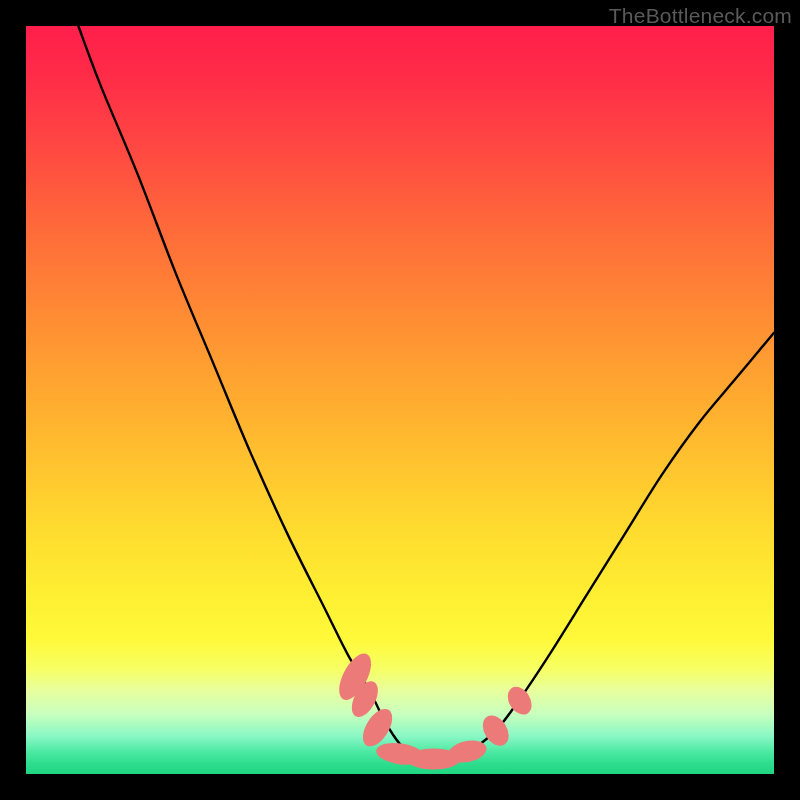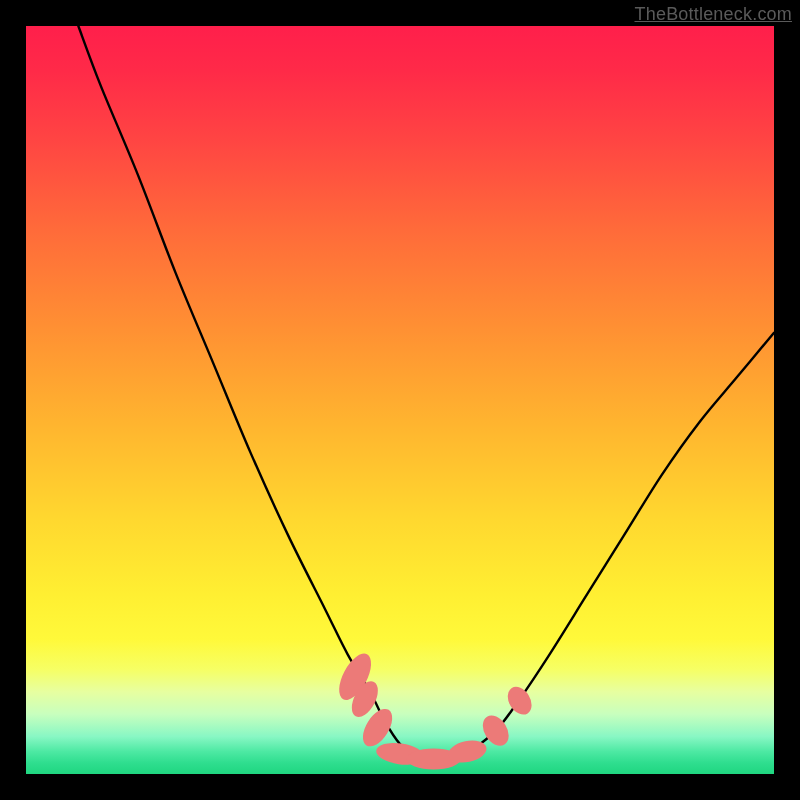--- a/index.html
+++ b/index.html
@@ -44,25 +44,24 @@
       #4de9a3 97%,
       #2fde8f 98.5%,
       #1fd680 100%
     );
   }
   .watermark {
     position: absolute;
     top: 4px;
     right: 8px;
     color: #5a5a5a;
-    font-size: 18px;
+    font-size: 21px;
     font-weight: 400;
     letter-spacing: 0.2px;
     font-family: Arial, Helvetica, sans-serif;
-    text-decoration: underline;
   }
   svg.curve-layer {
     position: absolute;
     left: 0;
     top: 0;
     width: 748px;
     height: 748px;
     overflow: visible;
   }
 </style>

